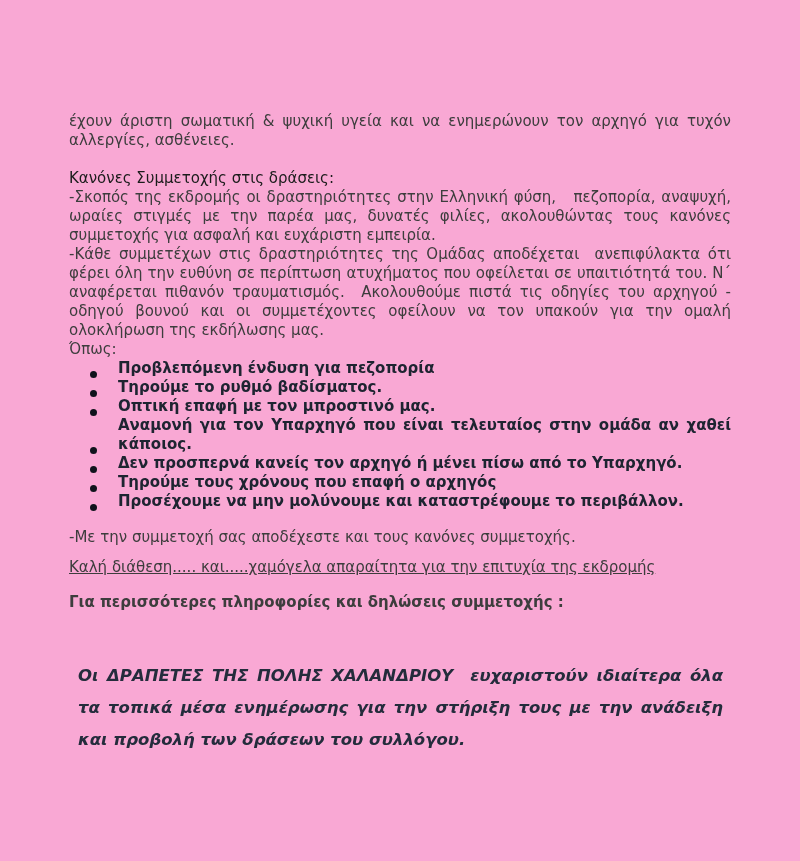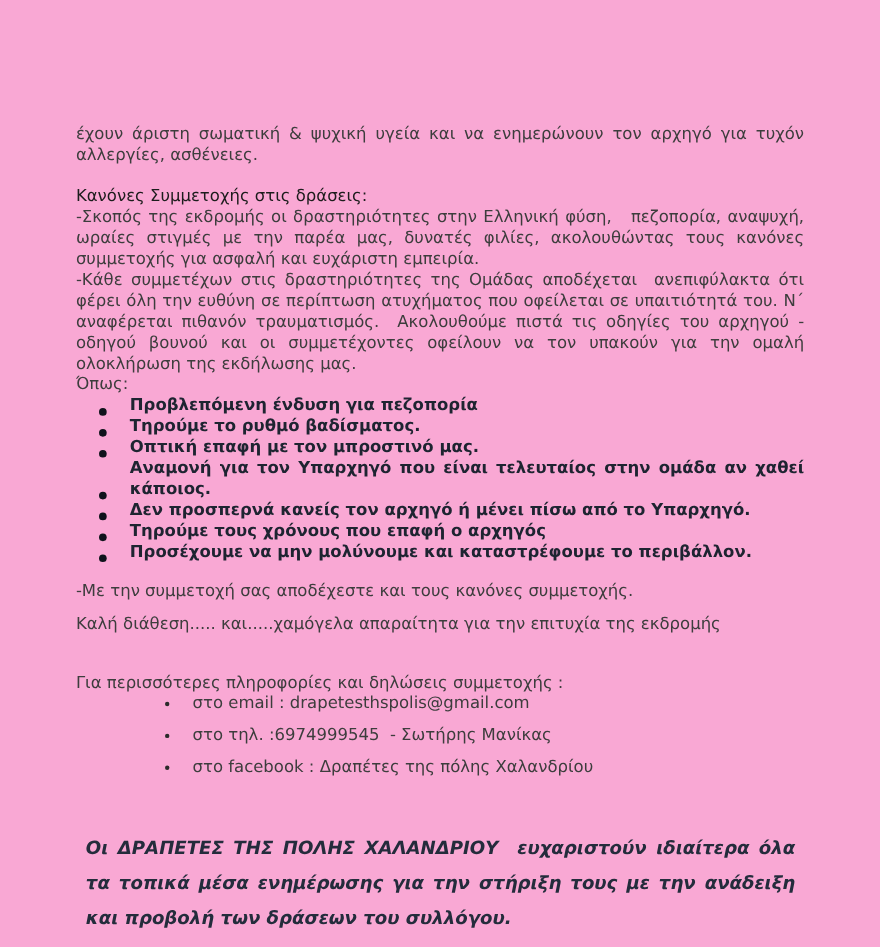--- a/index.html
+++ b/index.html
@@ -47,22 +47,22 @@
     border-radius: 50%;
     background: #10131c;
     margin: 6px 21px 0 0;
   }
   ul.rules .li-text {
     flex: 1;
     text-align: justify;
     white-space: pre-wrap;
   }
   .acceptance { margin-top: 17px; }
-  .wish { margin-top: 11px; }
-  .contact-heading { margin-top: 34px; }
+  .wish { margin-top: 11px; text-decoration: underline; }
+  .contact-heading { margin-top: 16px; font-weight: bold; }
   ul.contacts {
     list-style: none;
     margin: 0;
     padding: 0 0 0 81px;
   }
   ul.contacts li {
     display: flex;
     align-items: flex-start;
     margin-top: 10px;
     color: #3d3d3d;
@@ -134,30 +134,16 @@
       <span class="li-text">Προσέχουμε να μην μολύνουμε και καταστρέφουμε το περιβάλλον.</span>
     </li>
   </ul>
 
   <p class="para acceptance">-Με την συμμετοχή σας αποδέχεστε και τους κανόνες συμμετοχής.</p>
 
   <p class="para wish">Καλή διάθεση..... και.....χαμόγελα απαραίτητα για την επιτυχία της εκδρομής</p>
 
   <p class="para contact-heading">Για περισσότερες πληροφορίες και δηλώσεις συμμετοχής :</p>
 
-  <ul class="contacts">
-    <li>
-      <span class="dot"></span>
-      <span class="li-text">στο email : drapetesthspolis@gmail.com</span>
-    </li>
-    <li>
-      <span class="dot"></span>
-      <span class="li-text">στο τηλ. :6974999545  - Σωτήρης Μανίκας</span>
-    </li>
-    <li>
-      <span class="dot"></span>
-      <span class="li-text">στο facebook : Δραπέτες της πόλης Χαλανδρίου</span>
-    </li>
-  </ul>
 
   <p class="acknowledgement">Οι ΔΡΑΠΕΤΕΣ ΤΗΣ ΠΟΛΗΣ ΧΑΛΑΝΔΡΙΟΥ  ευχαριστούν ιδιαίτερα όλα τα τοπικά μέσα ενημέρωσης για την στήριξη τους με την ανάδειξη και προβολή των δράσεων του συλλόγου.</p>
 
 </div>
 
 </body></html>

